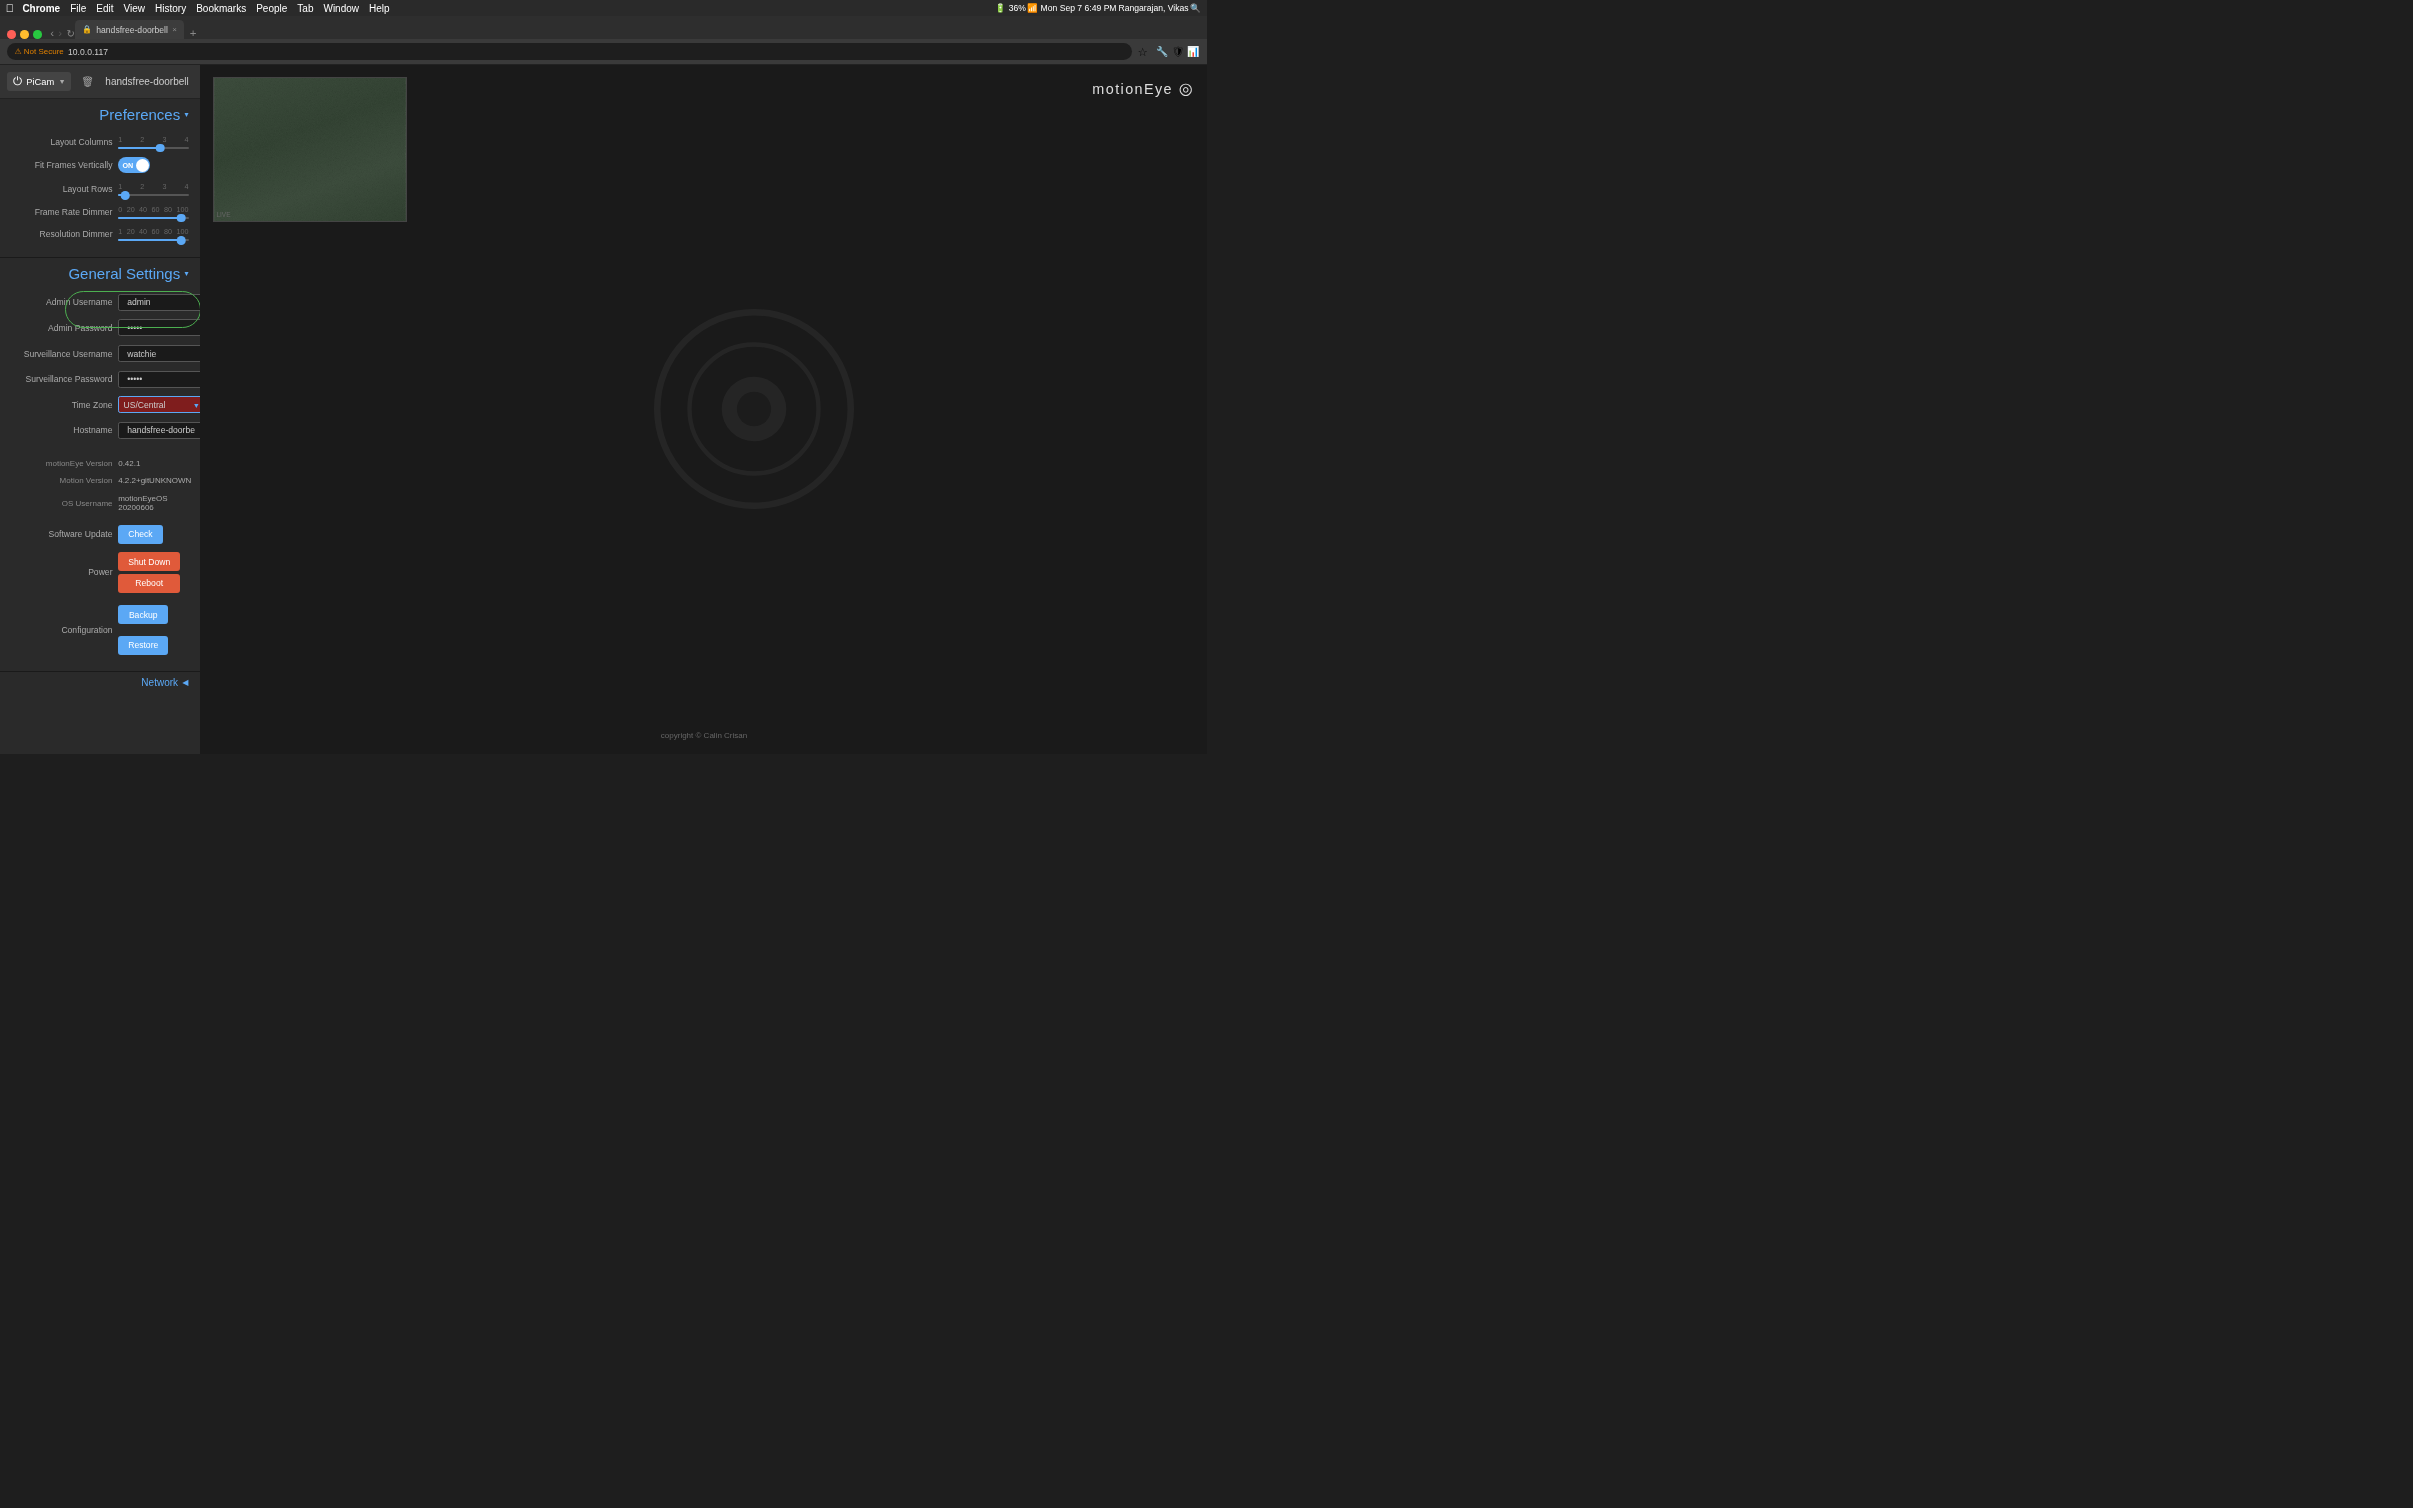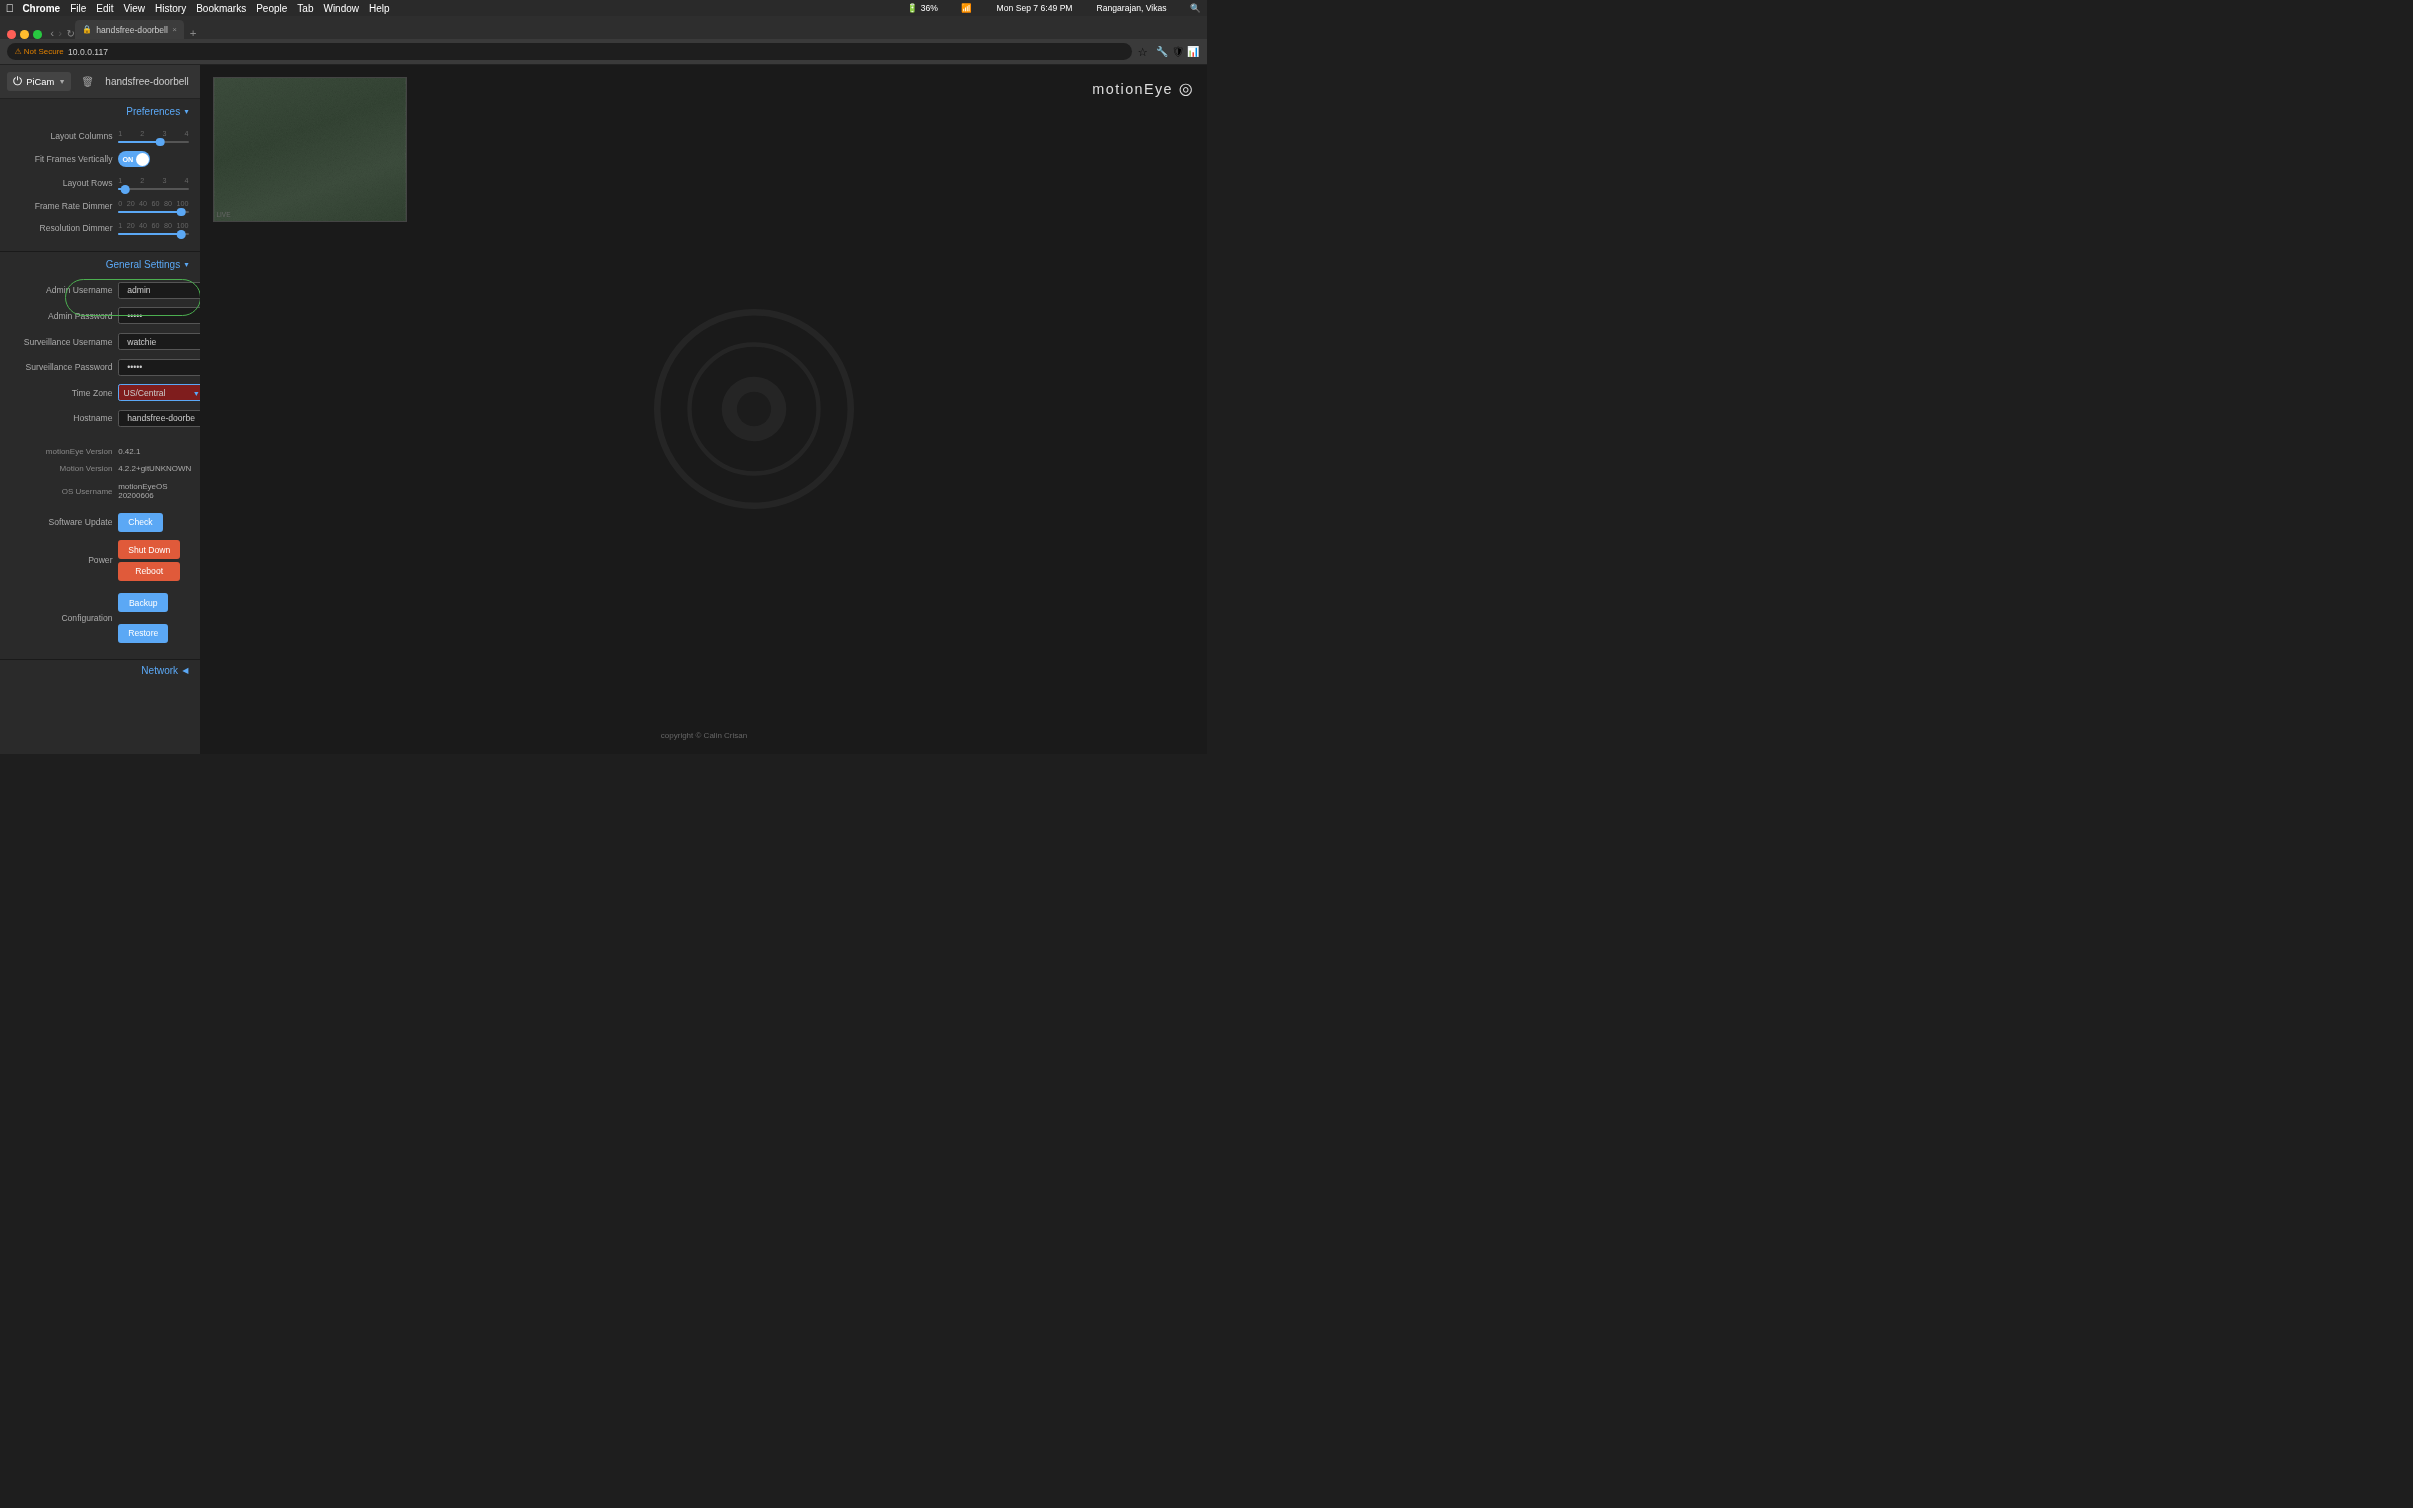--- a/index.html
+++ b/index.html
@@ -33,21 +33,21 @@
       margin-right: 10px;
       font-size: 10px;
       color: #fff;
       white-space: nowrap;
     }
     .menubar-item.bold { font-weight: 600; }
     .menubar-right {
       margin-left: auto;
       display: flex;
       align-items: center;
-      gap: 24px;
+      gap: 2px;
       font-size: 8.6px;
     }
 
     
     .browser-frame {
       width: 100%;
       height: calc(100% - 16px);
       display: flex;
       flex-direction: column;
     }
@@ -164,21 +164,21 @@
     }
     .section-header {
       padding: 7.2px 11.5px;
       display: flex;
       align-items: center;
       justify-content: flex-end;
       cursor: pointer;
     }
     .section-title {
       color: #5ba8f5;
-      font-size: 10px;
+      font-size: 15px;
       font-weight: 500;
     }
     .section-arrow { color: #5ba8f5; font-size: 8px; margin-left: 4.3px; }
 
     .setting-row {
       display: flex;
       align-items: center;
       padding: 4.3px 11.5px;
       gap: 5.7px;
     }

